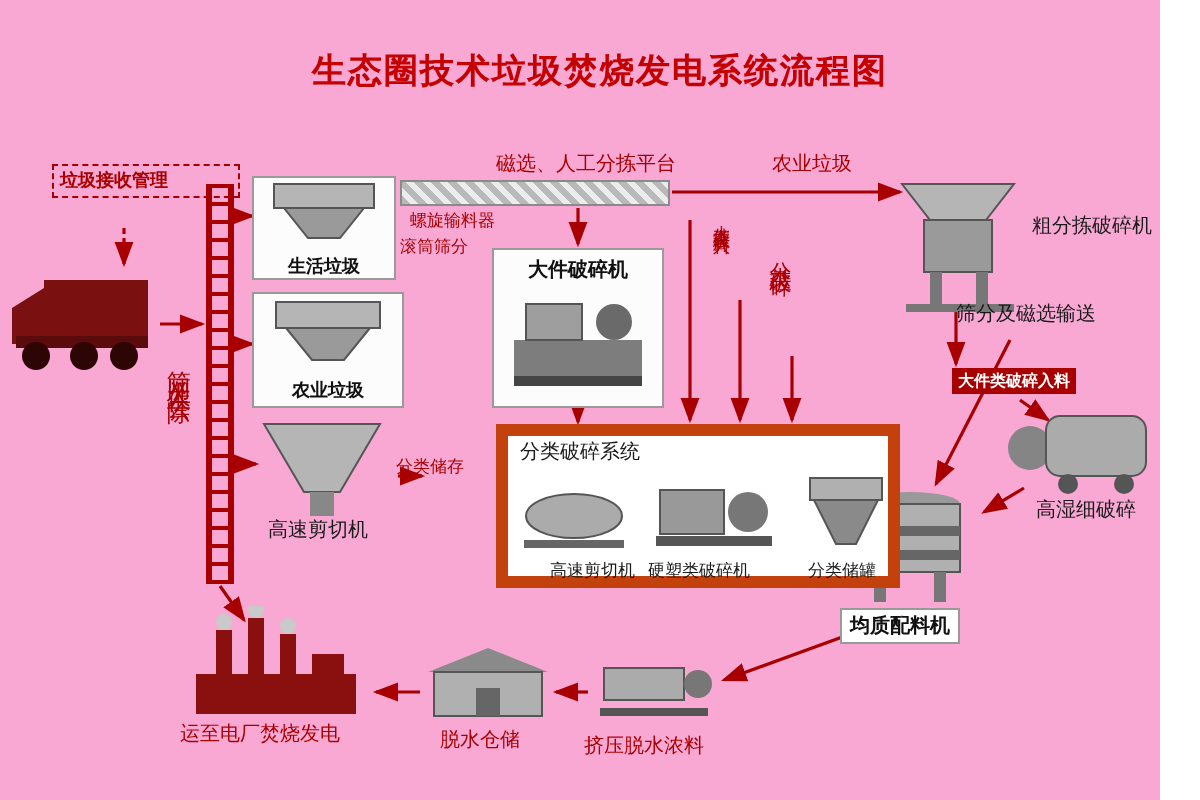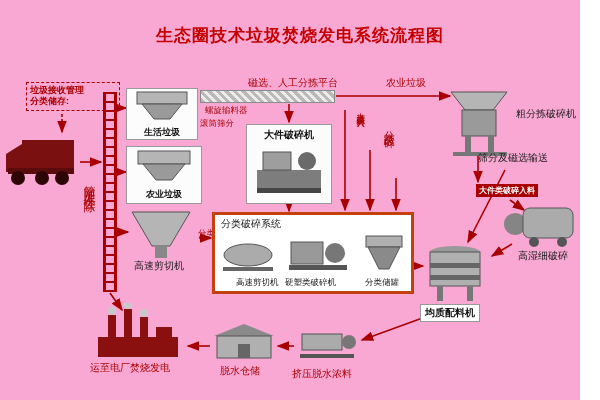--- a/index.html
+++ b/index.html
@@ -19,21 +19,21 @@
   .hatch { position:absolute; border:1px solid #8a8a8a;
            background:repeating-linear-gradient(45deg,#b9b9b9 0 3px,#ececec 3px 6px); }
   .ladder { position:absolute; border-left:3px solid #a80000; border-right:3px solid #a80000;
             background:repeating-linear-gradient(0deg,#a80000 0 2px,transparent 2px 9px); }
   .chip { position:absolute; background:#a80000; color:#fff; font-size:8px; font-weight:bold;
           padding:1px 3px; white-space:nowrap; }
   .card { position:absolute; border:1px solid #999; background:#fff; padding:1px 4px;
           font-size:10px; font-weight:bold; color:#111; white-space:nowrap; }
   .dashedbox { position:absolute; border:1px dashed #a80000; color:#a80000;
                font-size:9px; font-weight:bold; padding:2px 3px; text-align:left; line-height:1.25; }
-  .sysbox { position:absolute; border:3px solid #c2410c; background:#fff; }
+  .sysbox { position:absolute; border:6px solid #c2410c; background:#fff;margin-left:36px; }
   .arrows { position:absolute; left:0; top:0; pointer-events:none; }
 </style>
 </head>
 <body>
 
 <div class="stage">
 
   <div class="title">生态圈技术垃圾焚烧发电系统流程图</div>
 
   <svg class="arrows" width="600" height="400">
@@ -62,21 +62,20 @@
       <line x1="415" y1="266" x2="423" y2="266" marker-end="url(#ah)"></line>
       <line x1="450" y1="308" x2="362" y2="340" marker-end="url(#ah)"></line>
       <line x1="294" y1="346" x2="278" y2="346" marker-end="url(#ah)"></line>
       <line x1="210" y1="346" x2="188" y2="346" marker-end="url(#ah)"></line>
       <line x1="199" y1="238" x2="211" y2="238" marker-end="url(#ah)"></line>
     </g>
   </svg>
 
   <div class="dashedbox" style="left:26px; top:82px; width:94px;">
     <div>垃圾接收管理</div>
-    <div>分类储存:</div>
   </div>
 
   <div class="glyph" style="left:2px; top:132px;">
     <svg width="78" height="56" viewBox="0 0 78 56">
       <rect x="20" y="8" width="52" height="28" fill="#7a1010"></rect>
       <path d="M4 22 L20 12 L20 40 L4 40 Z" fill="#7a1010"></path>
       <rect x="6" y="36" width="66" height="6" fill="#5a0c0c"></rect>
       <circle cx="16" cy="46" r="7" fill="#2e0505"></circle>
       <circle cx="40" cy="46" r="7" fill="#2e0505"></circle>
       <circle cx="60" cy="46" r="7" fill="#2e0505"></circle>

